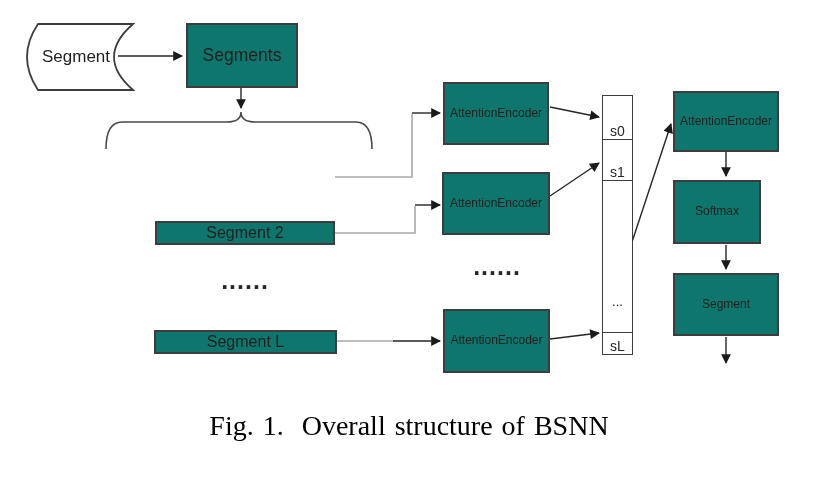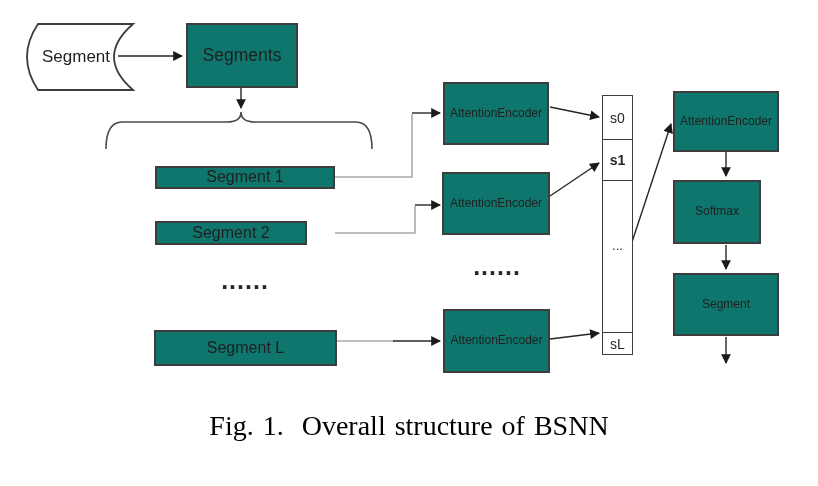--- a/index.html
+++ b/index.html
@@ -59,21 +59,21 @@
     box-sizing: border-box;
     border: 1.6px solid #3d3d3d;
     background: #ffffff;
     display: flex;
     flex-direction: column;
     z-index: 1;
   }
   .cell {
     box-sizing: border-box;
     display: flex;
-    align-items: center;
+    align-items: flex-end;
     justify-content: center;
     font-size: 14px;
     color: #262626;
   }
   .cell + .cell { border-top: 1.6px solid #3d3d3d; }
   #caption {
     position: absolute;
     left: 0; right: 0;
     top: 410px;
     text-align: center;
@@ -130,30 +130,27 @@
   </svg>
 
   <div class="node-label" style="left:30px; top:42px; width:92px; height:30px; font-size:17px;">
     <span class="lbl">Segment</span>
   </div>
 
   <div class="box" style="left:186px; top:23px; width:112px; height:65px; font-size:17.5px;">
     <span class="lbl">Segments</span>
   </div>
 
-  <div class="box seg-box" style="left:155px; top:166px; width:180px; height:23px;">
-    <span class="lbl">Segment 1</span>
-  </div>
-  <div class="box seg-box" style="left:155px; top:221px; width:152px; height:24px;">
+  <div class="box seg-box" style="left:155px; top:221px; width:180px; height:24px;">
     <span class="lbl">Segment 2</span>
   </div>
   <div class="dots" style="left:195px; top:270px; width:100px;">
     <span>......</span>
   </div>
-  <div class="box seg-box" style="left:154px; top:330px; width:183px; height:36px;">
+  <div class="box seg-box" style="left:154px; top:330px; width:183px; height:24px;">
     <span class="lbl">Segment L</span>
   </div>
 
   <div class="box enc-box" style="left:443px; top:82px; width:106px; height:63px;">
     <span class="lbl">Attention</span>
     <span class="lbl">Encoder</span>
   </div>
   <div class="box enc-box" style="left:442px; top:172px; width:108px; height:63px;">
     <span class="lbl">Attention</span>
     <span class="lbl">Encoder</span>
@@ -163,21 +160,21 @@
   </div>
   <div class="box enc-box" style="left:443px; top:309px; width:107px; height:64px;">
     <span class="lbl">Attention</span>
     <span class="lbl">Encoder</span>
   </div>
 
   <div id="stack">
     <div class="cell" style="height:43px;">
       <span>s0</span>
     </div>
-    <div class="cell" style="height:41px;font-weight:bold;">
+    <div class="cell" style="height:41px;">
       <span>s1</span>
     </div>
     <div class="cell" style="height:129px; font-size:13px;">
       <span>...</span>
     </div>
     <div class="cell" style="flex:1;margin-top:23px;">
       <span>sL</span>
     </div>
   </div>
 

